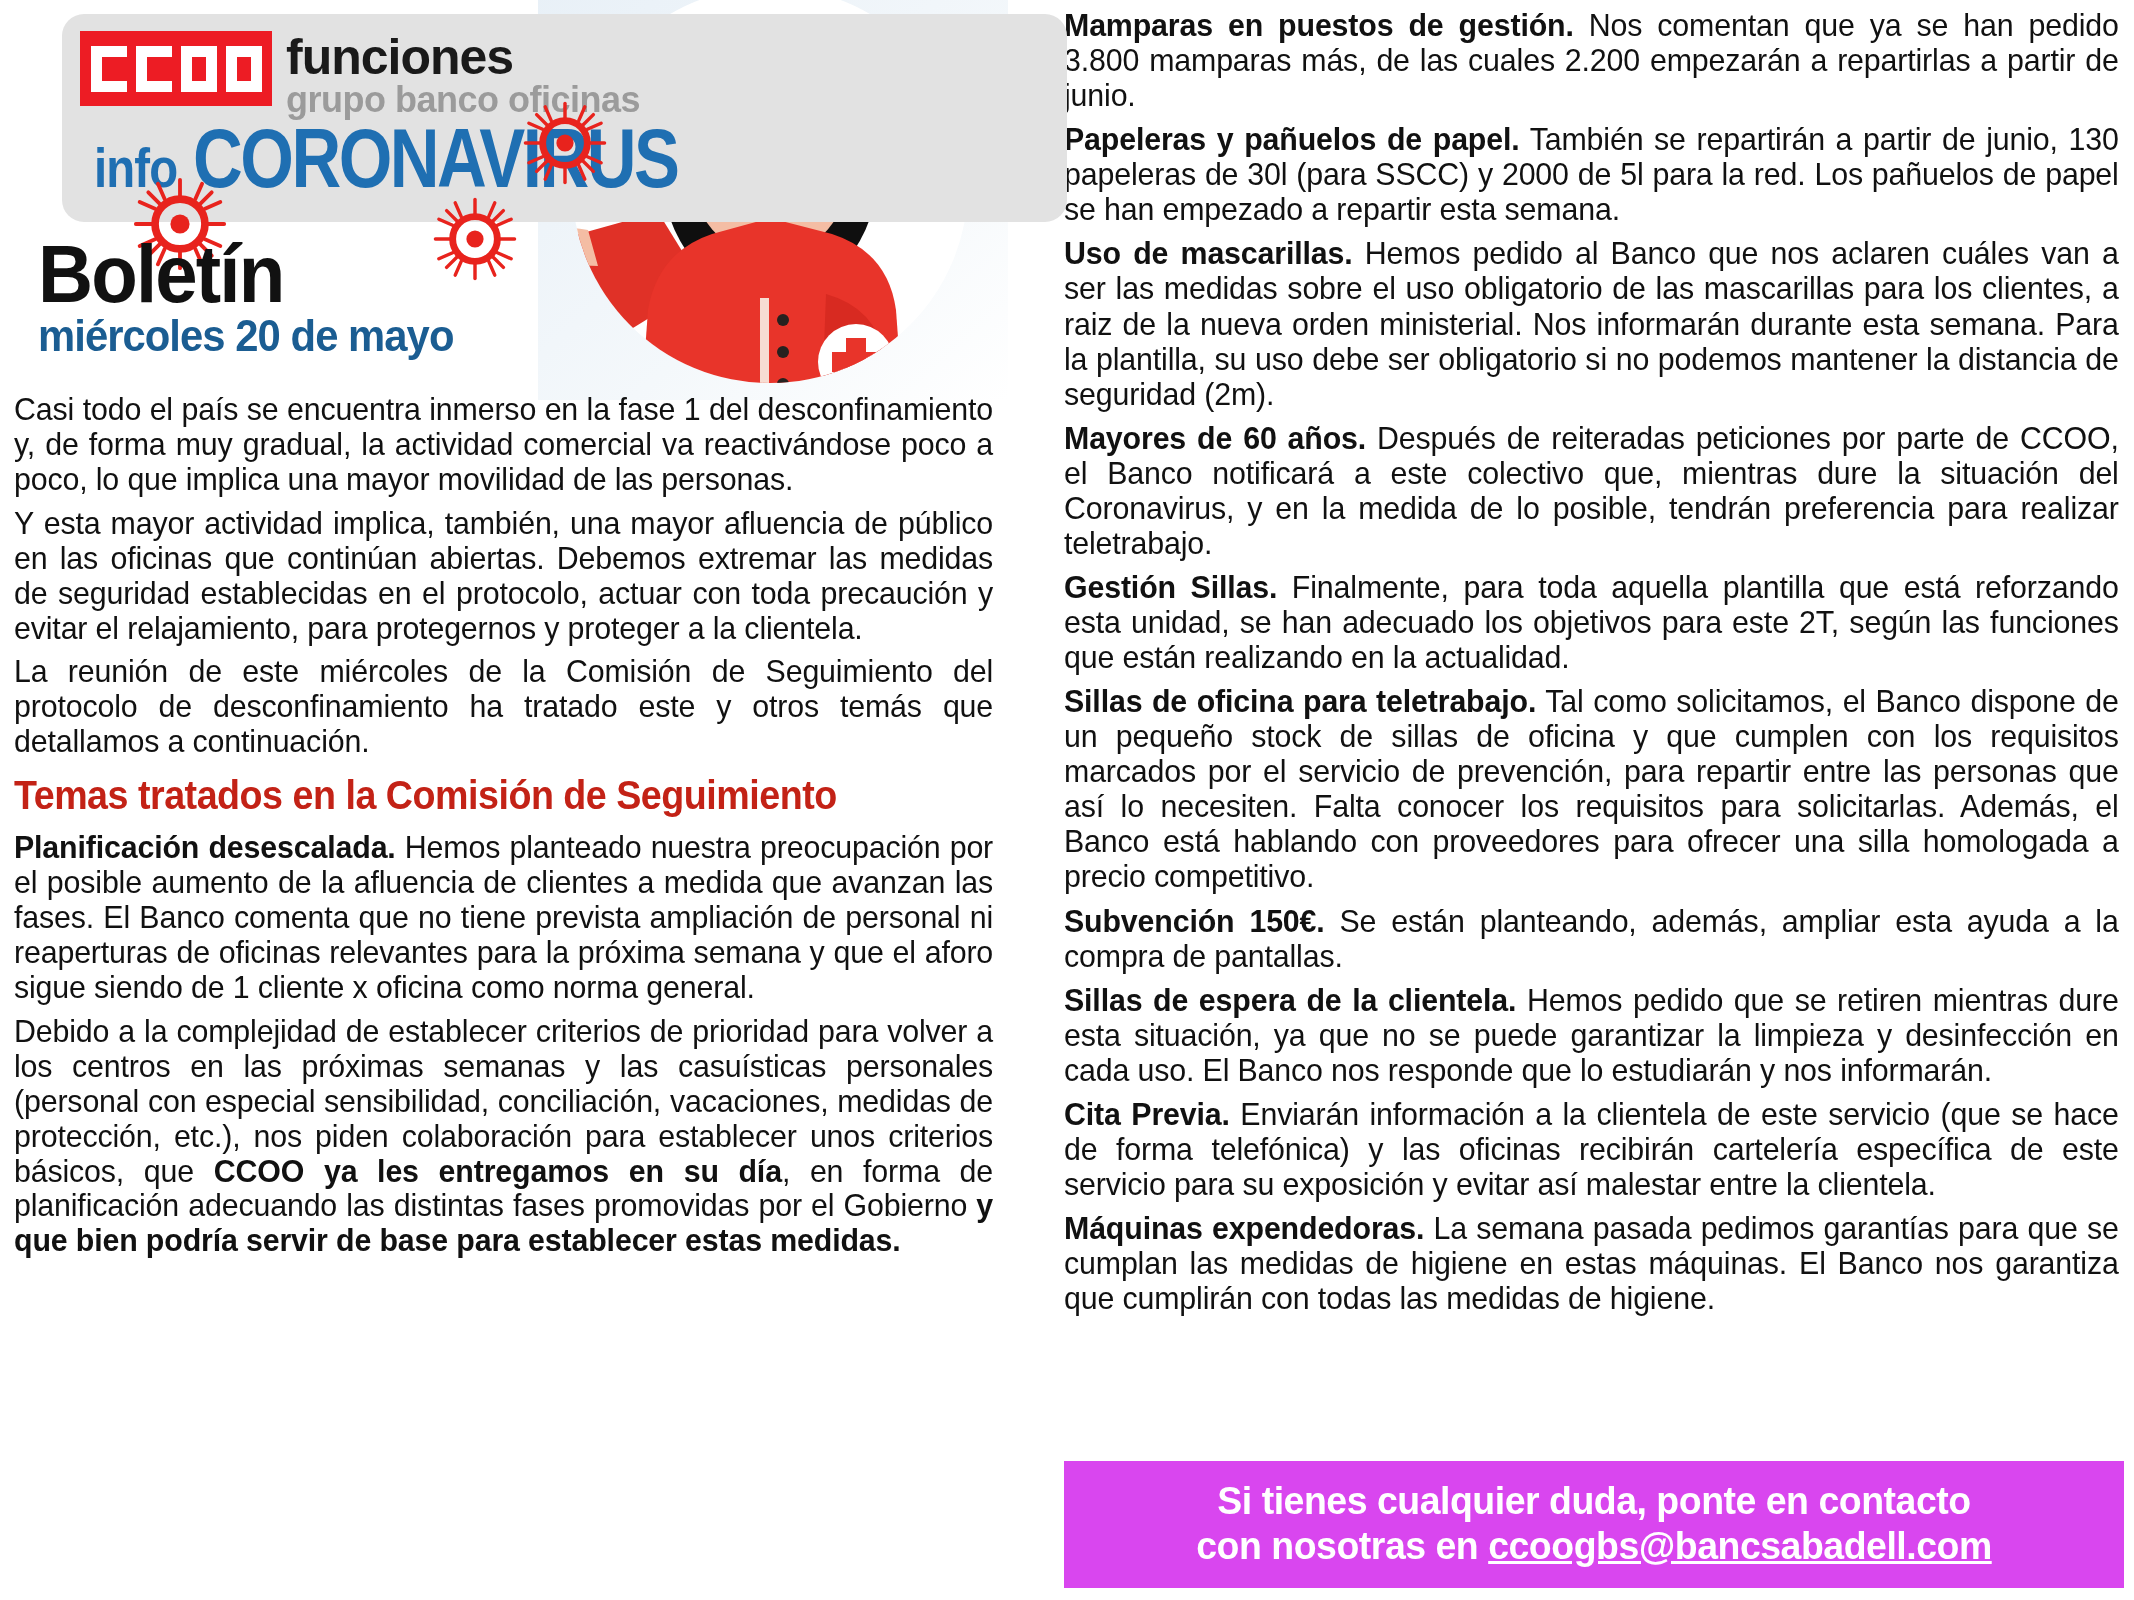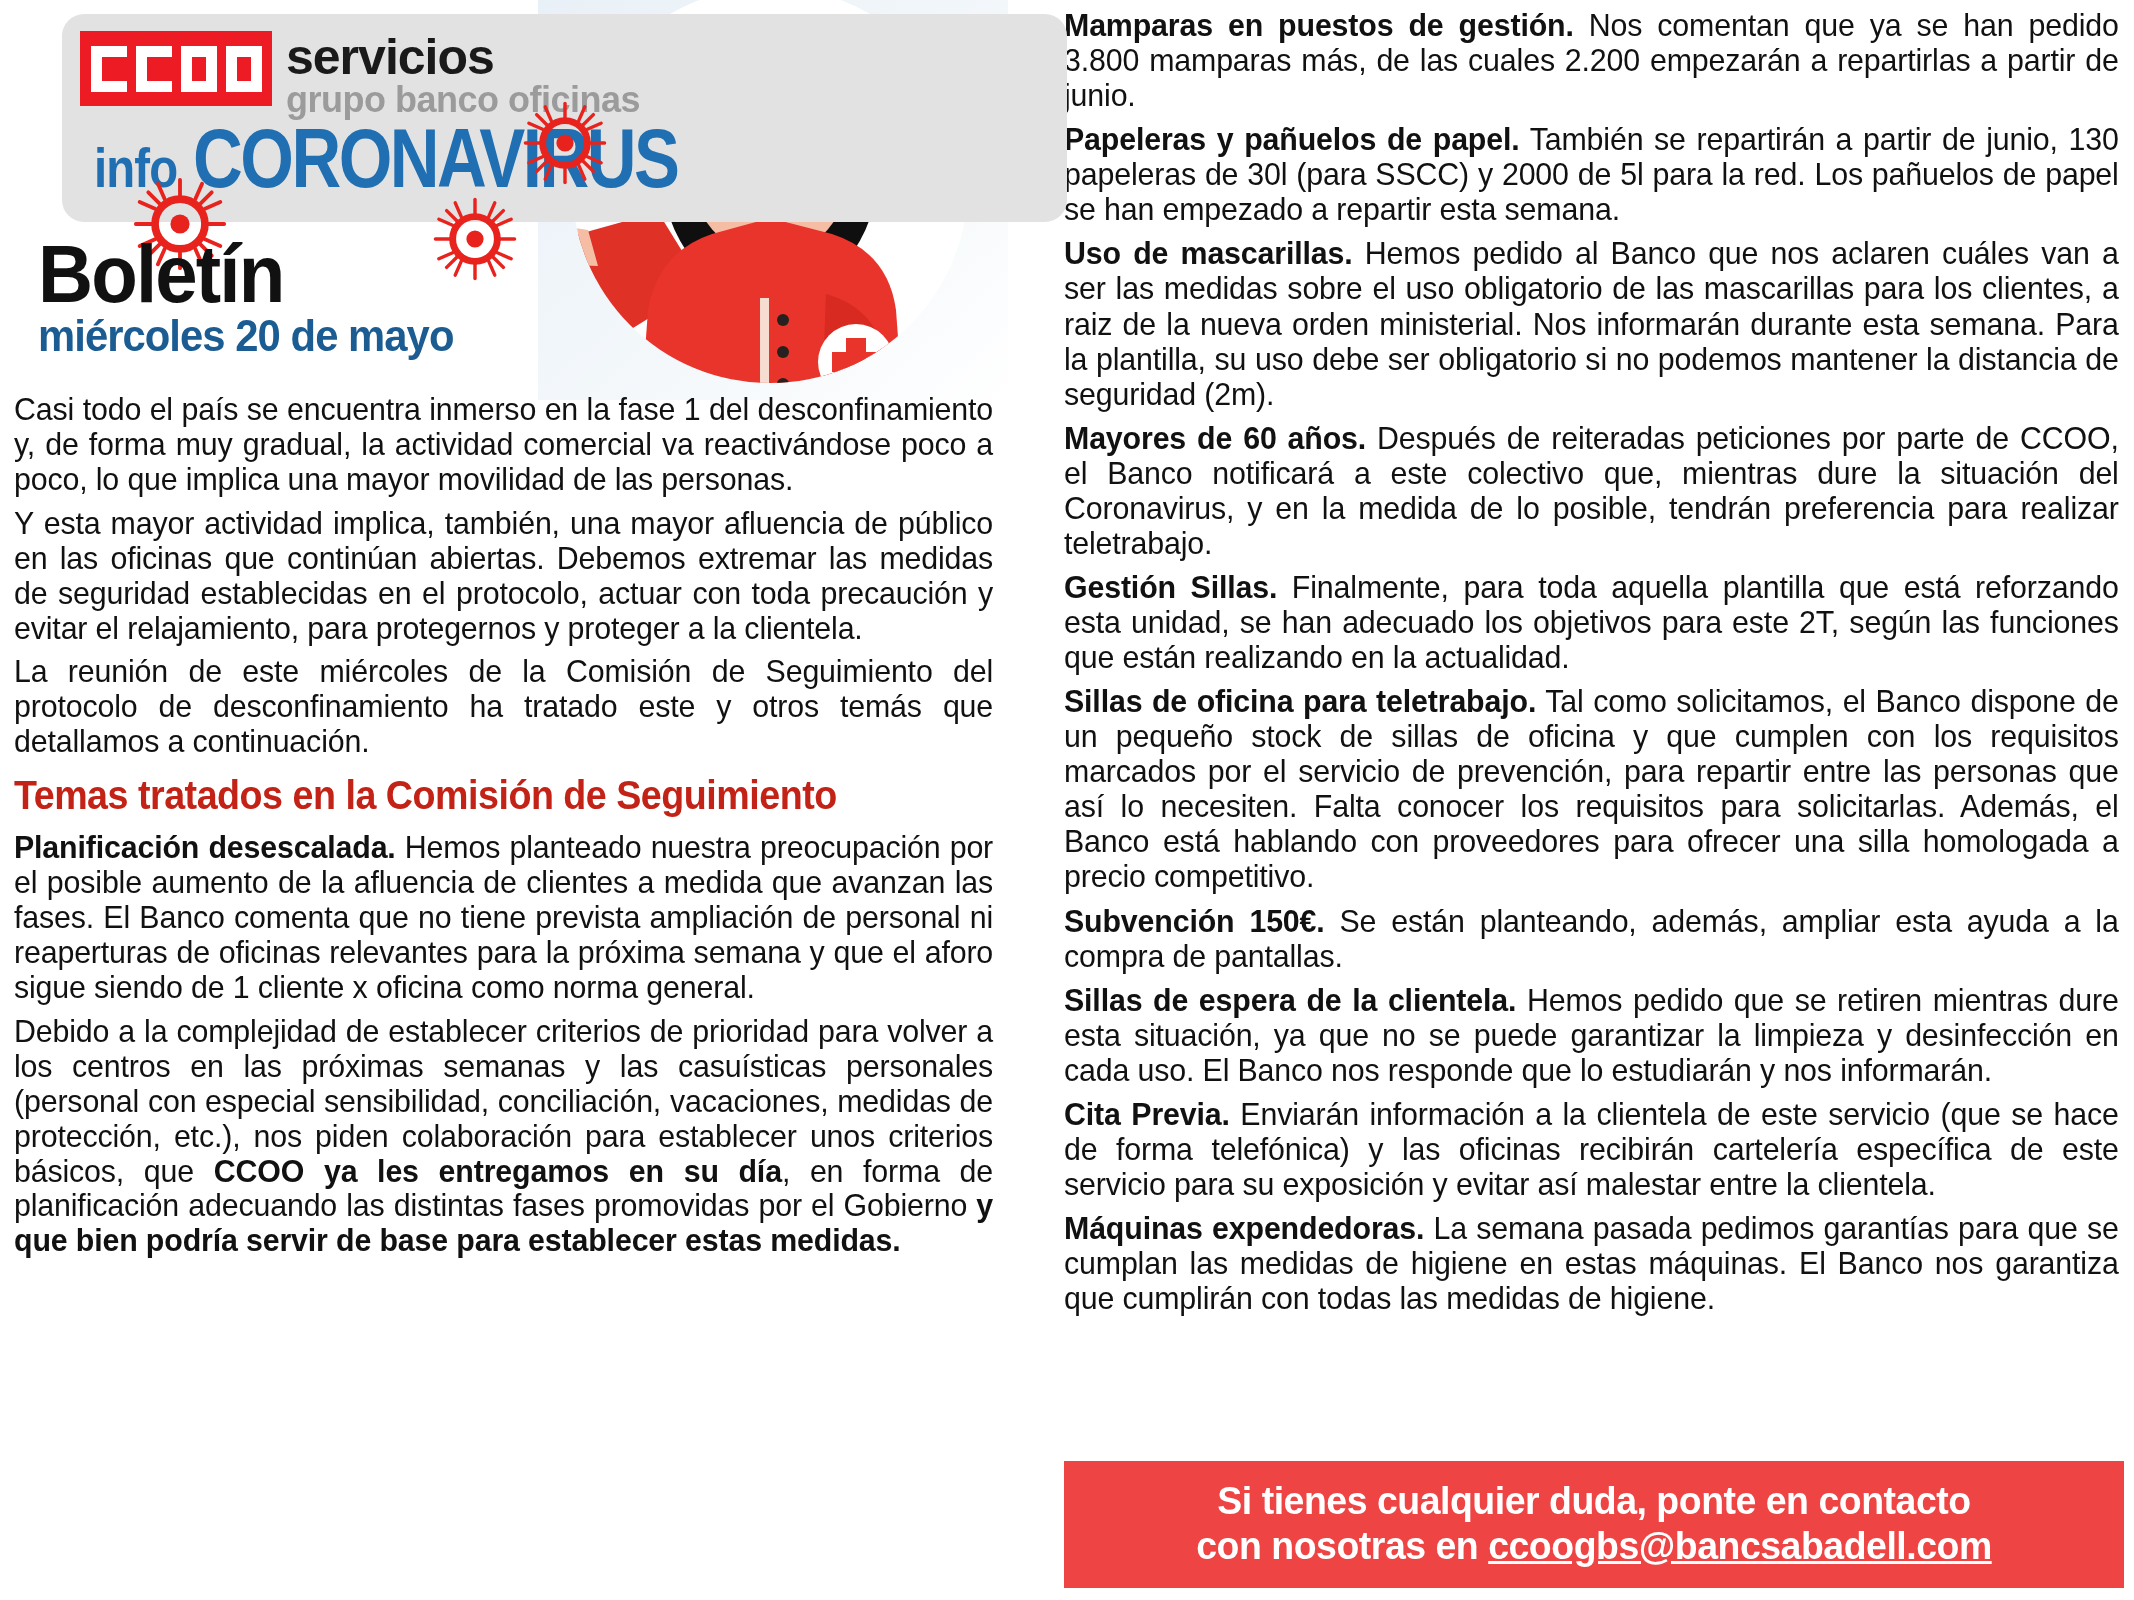--- a/index.html
+++ b/index.html
@@ -196,21 +196,21 @@
     line-height: 1.15;
     margin-bottom: 9px;
   }
 
   
   .contact-box {
     position: absolute;
     left: 54px;
     right: 10px;
     bottom: 12px;
-    background: #ef4444;
+    background: #d946ef;
     padding: 17px 10px 20px 10px;
     text-align: center;
   }
   .contact-line {
     color: #ffffff;
     font-size: 39px;
     font-weight: bold;
     line-height: 1.16;
     letter-spacing: -0.5px;
     transform: scaleX(0.96);
@@ -280,21 +280,21 @@
       <div class="logo-plate"></div>
 
       <div class="ccoo-logo">
         <div class="ccoo-mark">
           <span class="cl"></span>
             <span class="cl"></span>
             <span class="cl o"></span>
             <span class="cl o"></span>
         </div>
         <div class="logo-words">
-          <span class="w-servicios">servicios</span>
+          <span class="w-servicios">funciones</span>
           <span class="w-grupo">grupo banco oficinas</span>
         </div>
       </div>
 
       <div class="info-corona">
         <span class="w-info">info</span>
         <span class="w-corona">CORONAVIRUS</span>
       </div>
 
       <svg class="virus" style="left:118px; top:176px;" width="96" height="96" viewBox="0 0 100 100">

